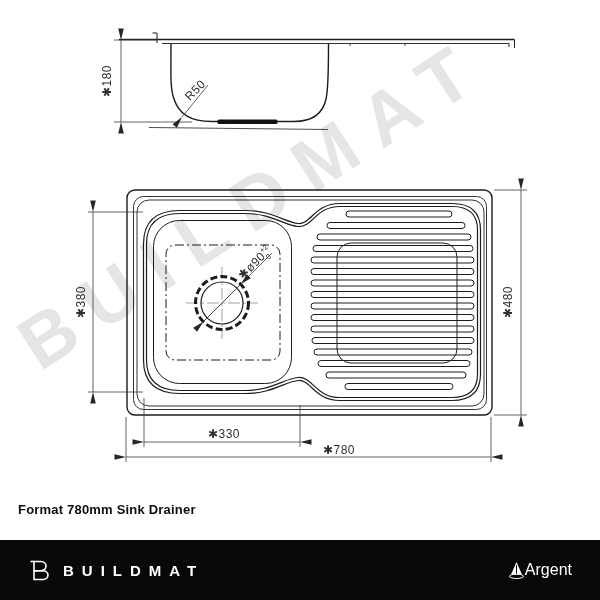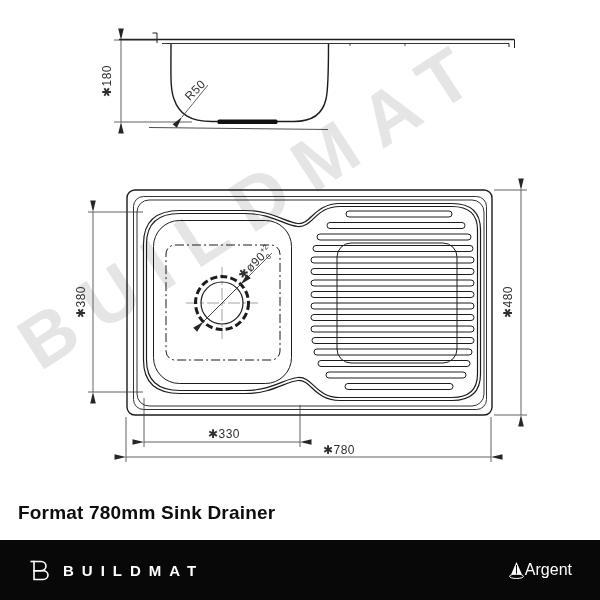--- a/index.html
+++ b/index.html
@@ -11,21 +11,21 @@
     position:absolute;left:26px;top:308px;z-index:0;
     font-size:74px;font-weight:700;letter-spacing:20px;color:#e5e5e5;
     transform:rotate(-33deg);transform-origin:0 50%;white-space:nowrap;
     user-select:none;
   }
   .drawing{position:absolute;left:0;top:0;z-index:1;}
   .dim-text{font-size:12px;fill:#2f2f2f;letter-spacing:0.5px;}
   .dim-text-small{font-size:7.5px;fill:#2f2f2f;}
   .title{
     position:absolute;left:18px;top:502px;z-index:2;
-    font-size:19px;font-weight:700;color:#0d0d0d;letter-spacing:0.2px;
+    font-size:13px;font-weight:700;color:#0d0d0d;letter-spacing:0.2px;
   }
   .footer{
     position:absolute;left:0;bottom:0;width:600px;height:60px;z-index:3;
     display:flex;align-items:center;justify-content:space-between;
     padding:0 28px;box-sizing:border-box;
   }
   .brand-group{display:flex;align-items:center;gap:12px;}
   .brand-text{
     color:#ffffff;font-size:15px;font-weight:700;letter-spacing:8px;
   }

